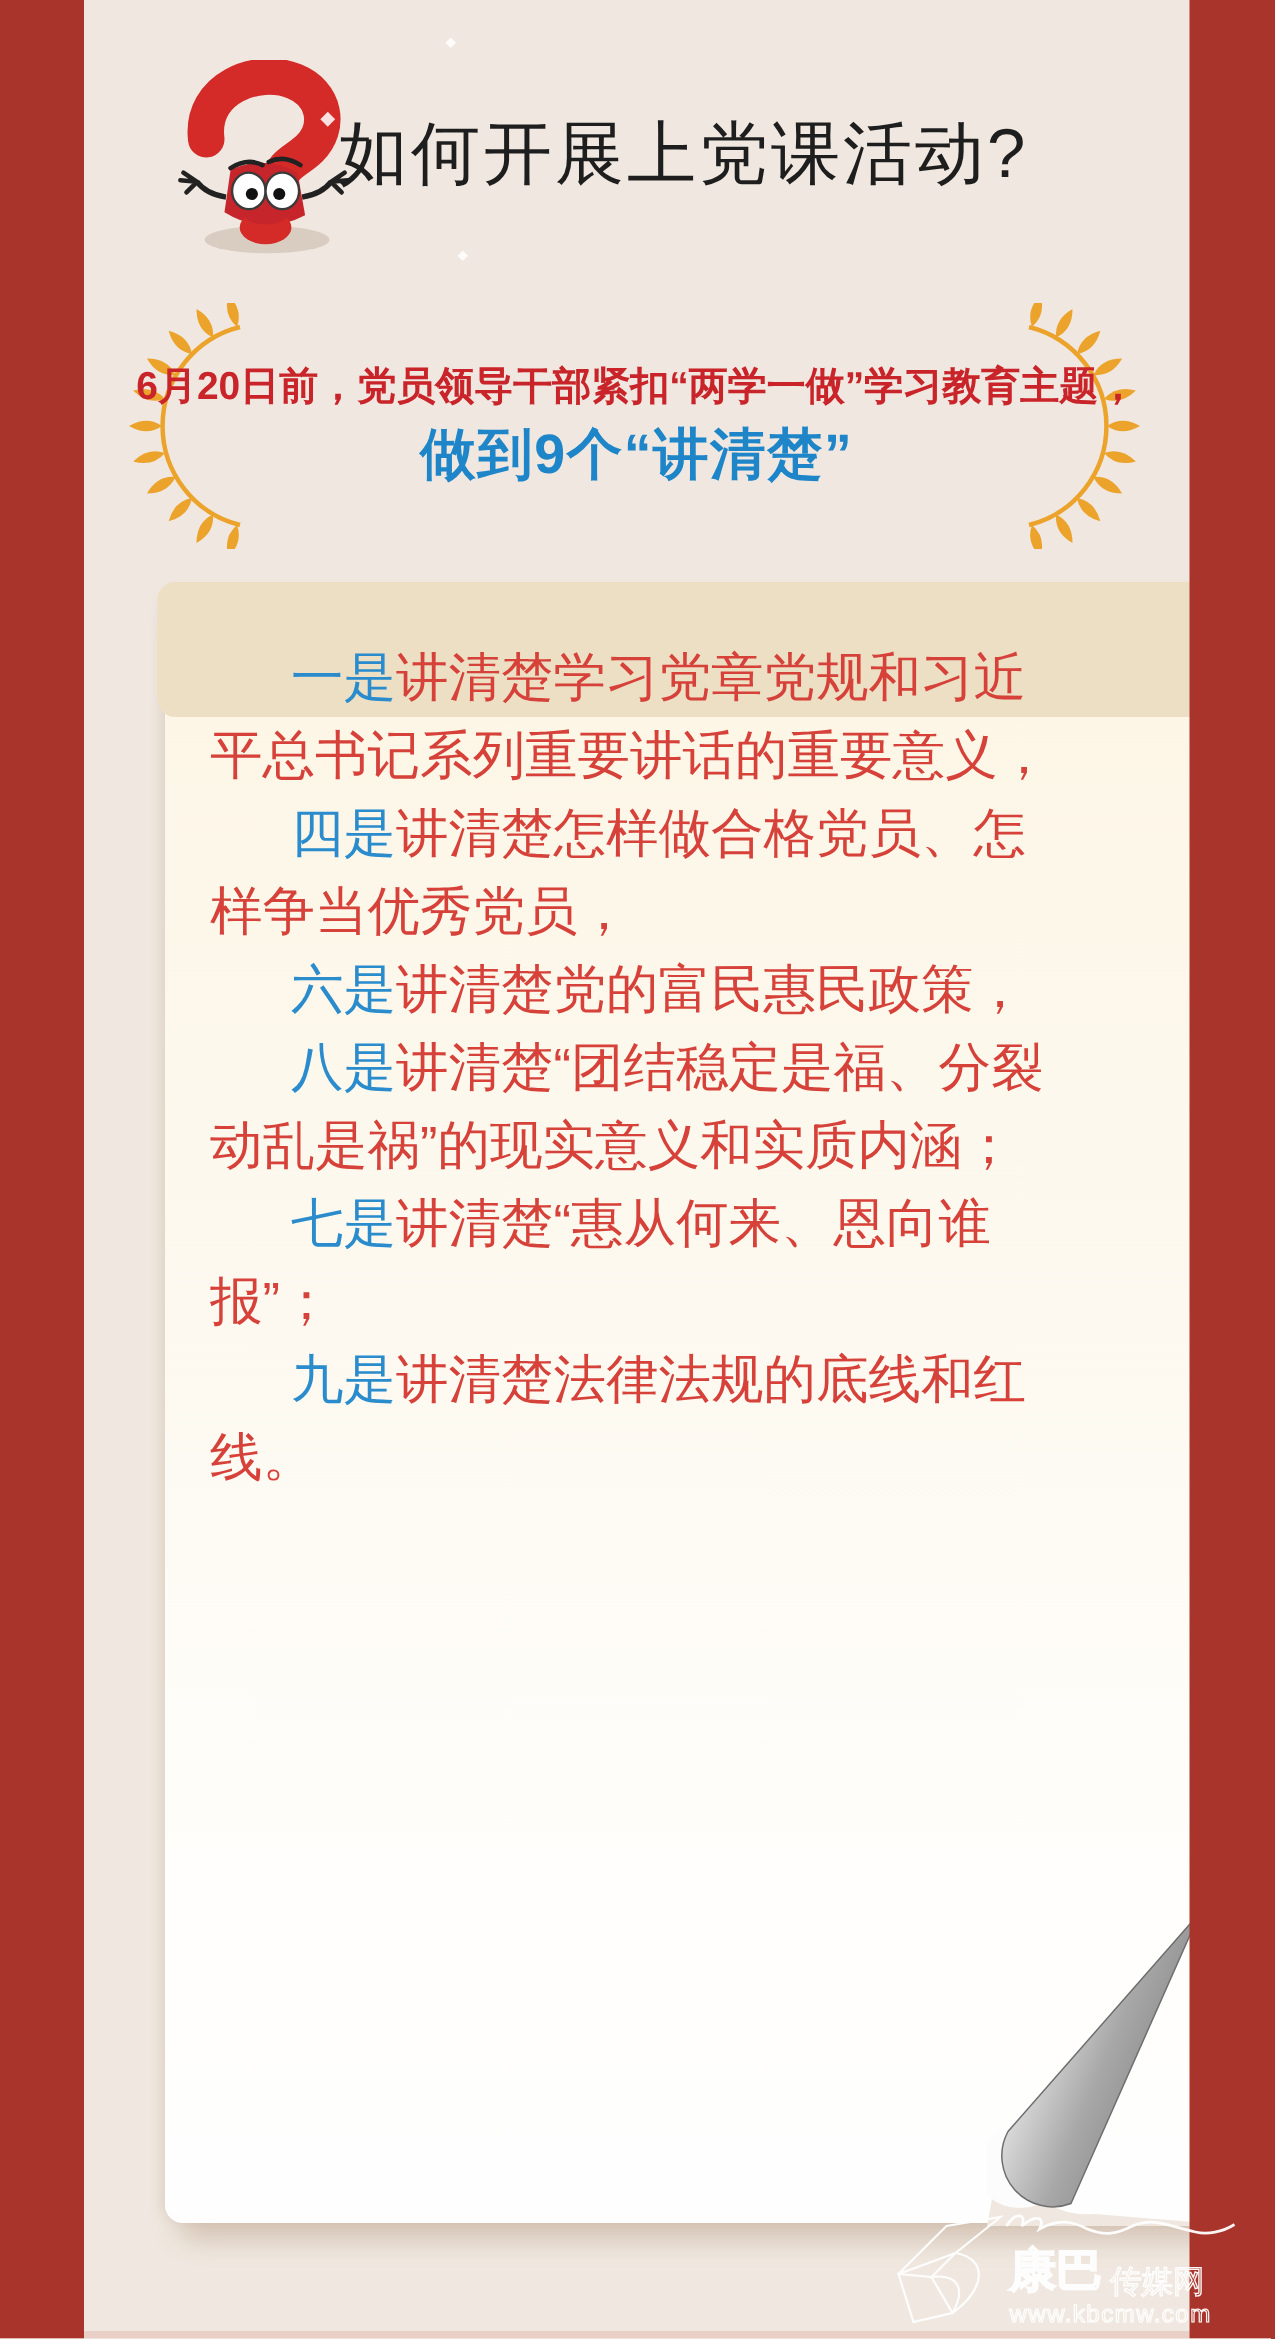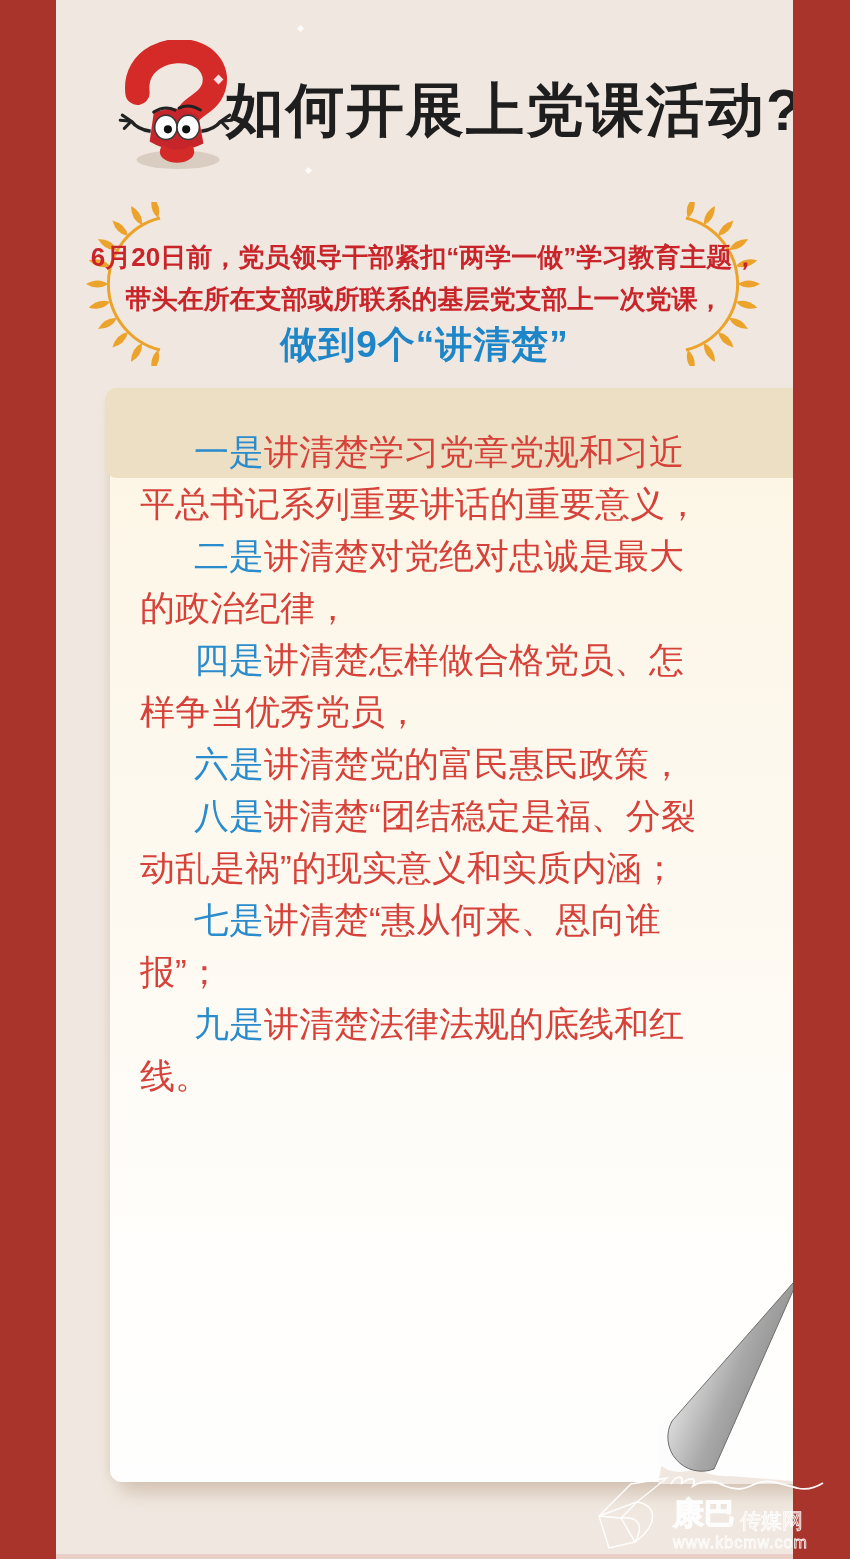--- a/index.html
+++ b/index.html
@@ -10,21 +10,21 @@
   }
   .side-border{position:absolute;top:0;bottom:0;width:56px;background:#a8342b;z-index:3;}
   .side-border.left{left:0;}
   .side-border.right{right:0;width:57px;}
   .bottom-line{position:absolute;left:56px;right:57px;bottom:0;height:5px;background:#eacfc6;z-index:2;}
 
   
   .mascot{position:absolute;left:103px;top:40px;width:142px;height:132px;}
   .page-title{
     position:absolute;left:226px;top:72px;width:500px;
-    font-size:58px;font-weight:700;color:#1e1e1e;letter-spacing:2px;
+    font-size:46px;font-weight:400;color:#1e1e1e;letter-spacing:2px;
     white-space:nowrap;
   }
   .sparkle{position:absolute;width:7px;height:7px;background:#fff;transform:rotate(45deg);opacity:.85;z-index:2;}
 
   
   .banner{position:absolute;left:56px;top:236px;width:737px;text-align:center;z-index:2;}
   .banner-line{font-size:26px;font-weight:bold;color:#c9242a;line-height:42px;}
   .banner-headline{margin-top:0;font-size:37px;font-weight:900;color:#1e86c8;letter-spacing:1px;}
   .laurel{position:absolute;top:202px;width:100px;height:164px;z-index:1;}
   .laurel.left{left:84px;}
@@ -111,30 +111,28 @@
   <use href="#leaf" transform="translate(24,80) rotate(180)"></use>
   <use href="#leaf" transform="translate(26,98) rotate(165)"></use>
   <use href="#leaf" transform="translate(33,114) rotate(150)"></use>
   <use href="#leaf" transform="translate(44,128) rotate(135)"></use>
   <use href="#leaf" transform="translate(58,139) rotate(120)"></use>
   <use href="#leaf" transform="translate(74,146) rotate(105)"></use>
 </svg>
 
 <div class="banner">
   <div class="banner-line">6月20日前，党员领导干部紧扣“两学一做”学习教育主题，</div>
-  <div class="banner-line">带头在所在支部或所联系的基层党支部上一次党课，</div>
   <div class="banner-headline">做到9个“讲清楚”</div>
 </div>
 
 <div class="card">
   <div class="card-text">
 
       <p class="item"><span class="ord">一是</span><span class="txt">讲清楚学习党章党规和习近平总书记系列重要讲话的重要意义，</span></p>
 
-      <p class="item"><span class="ord">二是</span><span class="txt">讲清楚对党绝对忠诚是最大的政治纪律，</span></p>
 
 
       <p class="item"><span class="ord">四是</span><span class="txt">讲清楚怎样做合格党员、怎样争当优秀党员，</span></p>
 
 
       <p class="item"><span class="ord">六是</span><span class="txt">讲清楚党的富民惠民政策，</span></p>
 
       <p class="item"><span class="ord">八是</span><span class="txt">讲清楚“团结稳定是福、分裂动乱是祸”的现实意义和实质内涵；</span></p>
 
       <p class="item"><span class="ord">七是</span><span class="txt">讲清楚“惠从何来、恩向谁报”；</span></p>

